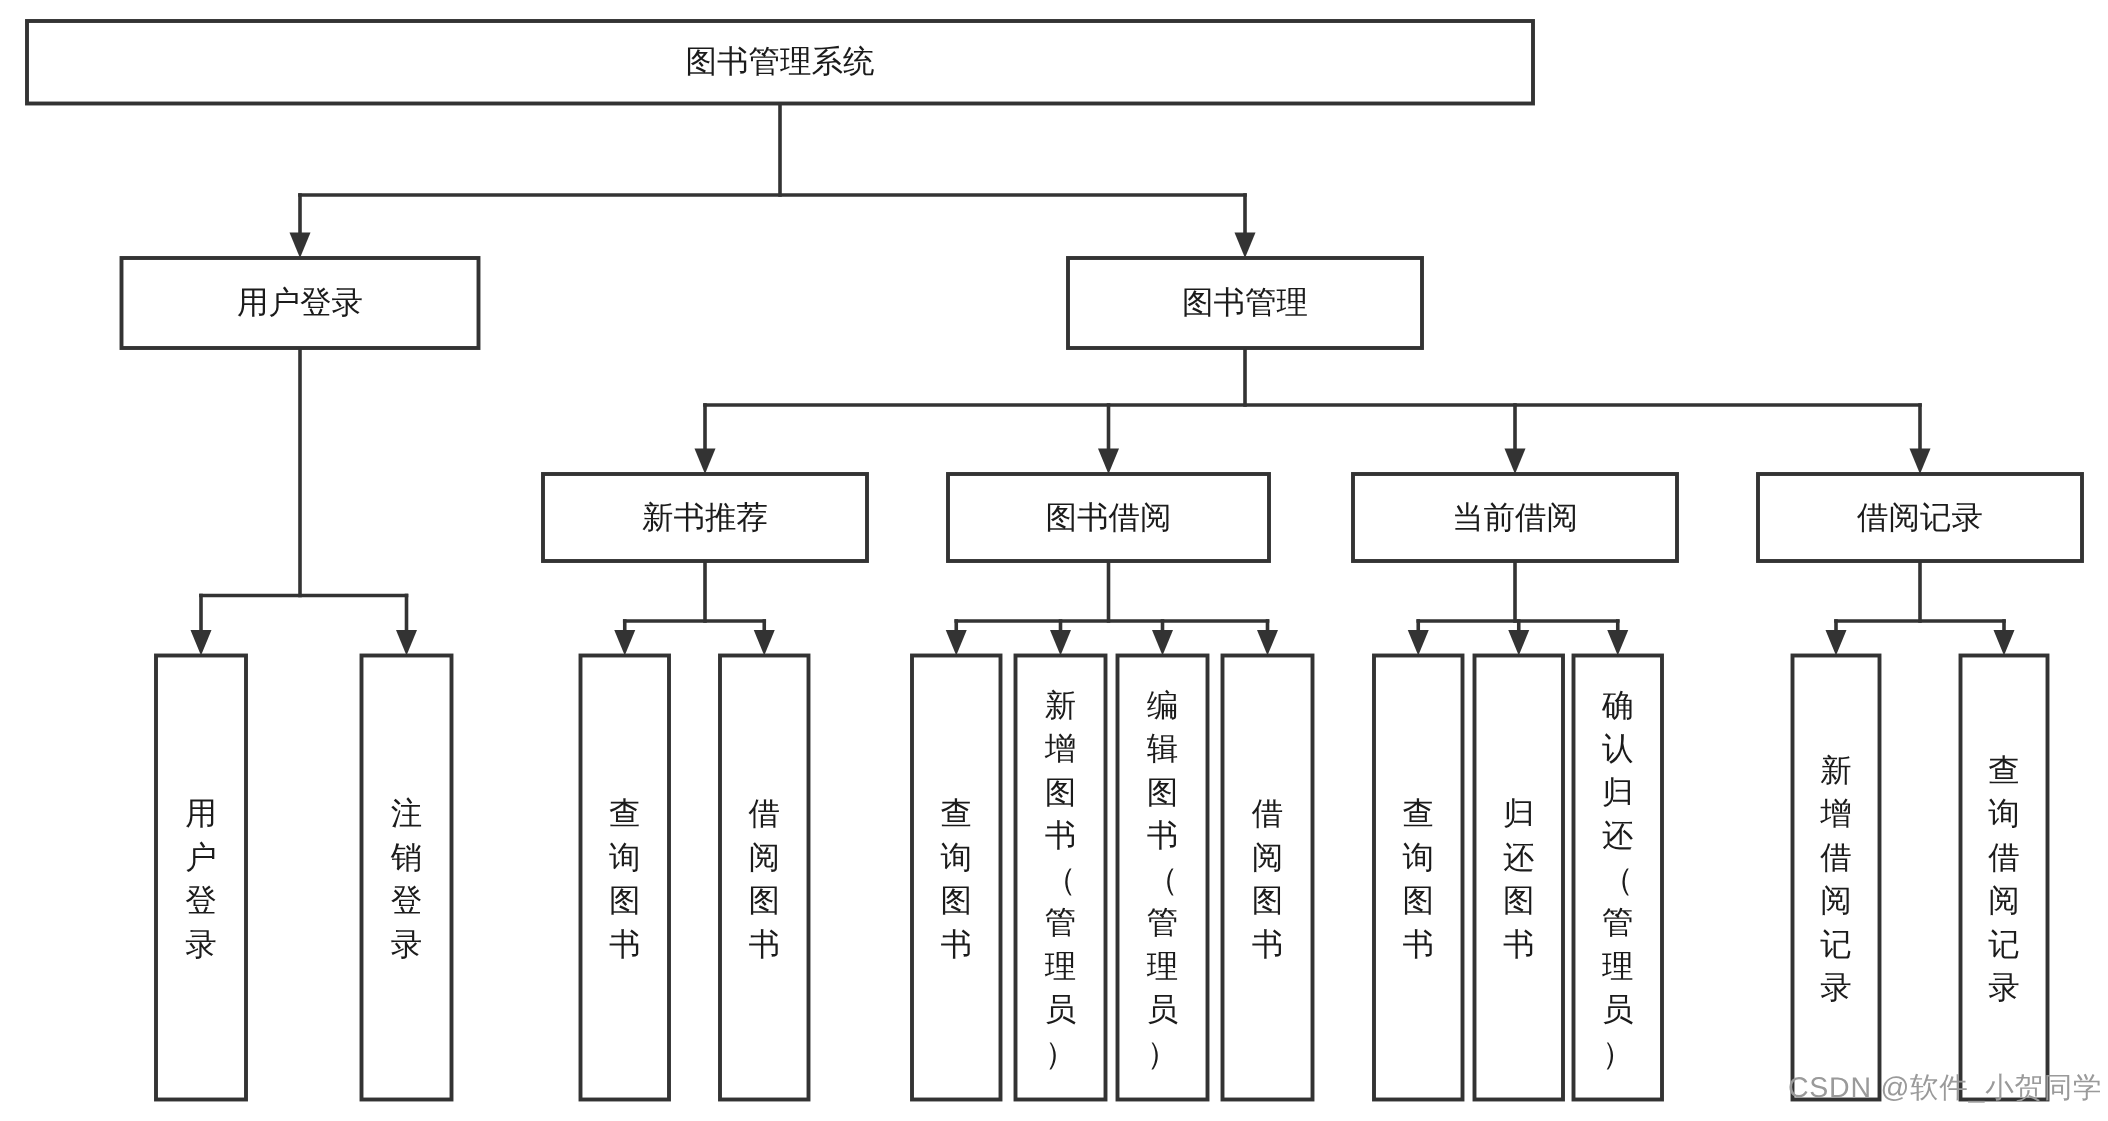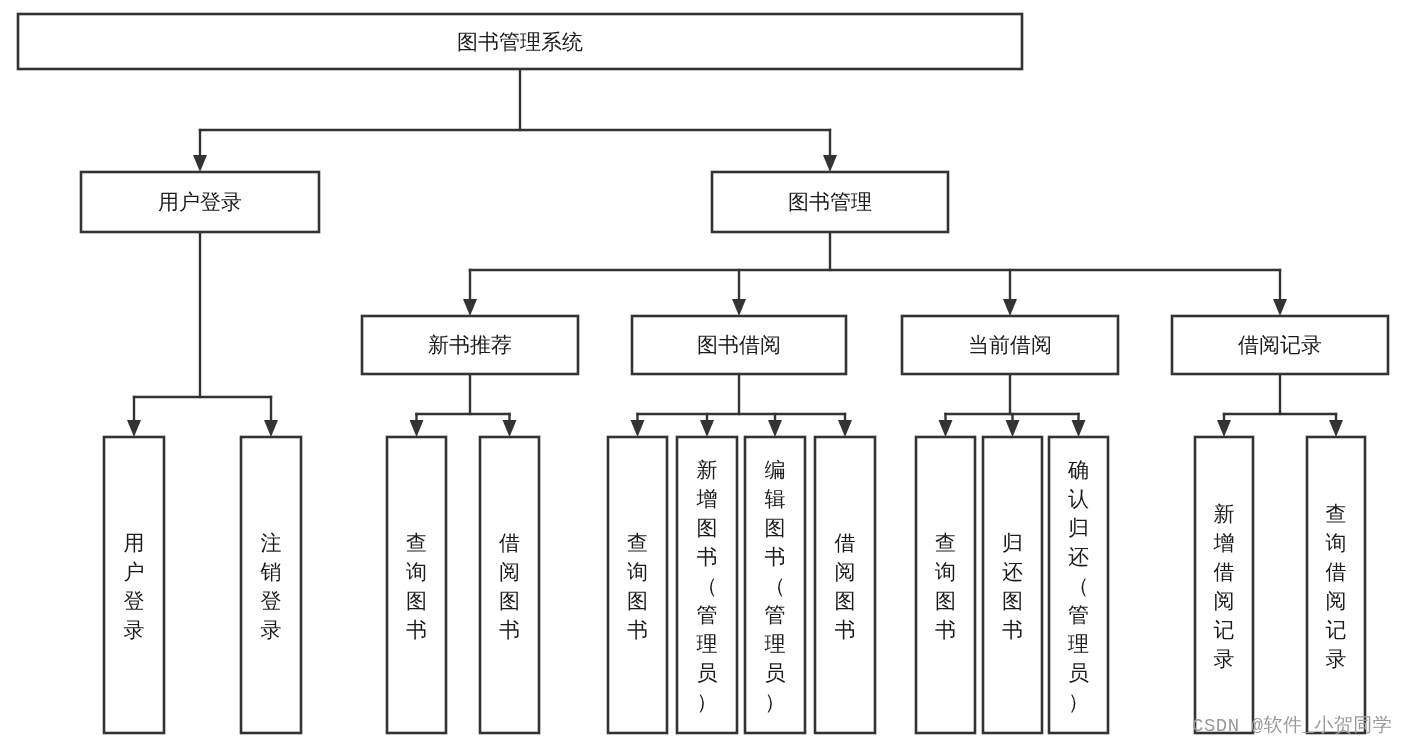--- a/index.html
+++ b/index.html
@@ -49,21 +49,21 @@
     dominant-baseline: middle;
   }
   .node-label-v {
     font-family: "DejaVu Sans", "Liberation Sans", sans-serif;
     font-size: 21px;
     fill: #1b1b1b;
     text-anchor: middle;
   }
   .watermark-text {
     position: absolute;
-    font-family: Liberation Mono, monospace;
+    font-family: Liberation Sans, sans-serif;
     font-size: 19px;
     color: #9a9a9a;
     white-space: nowrap;
     left: 1192px;
     top: 712px;
     letter-spacing: 0.5px;
   }
 </style>
 </head>
 <body>

